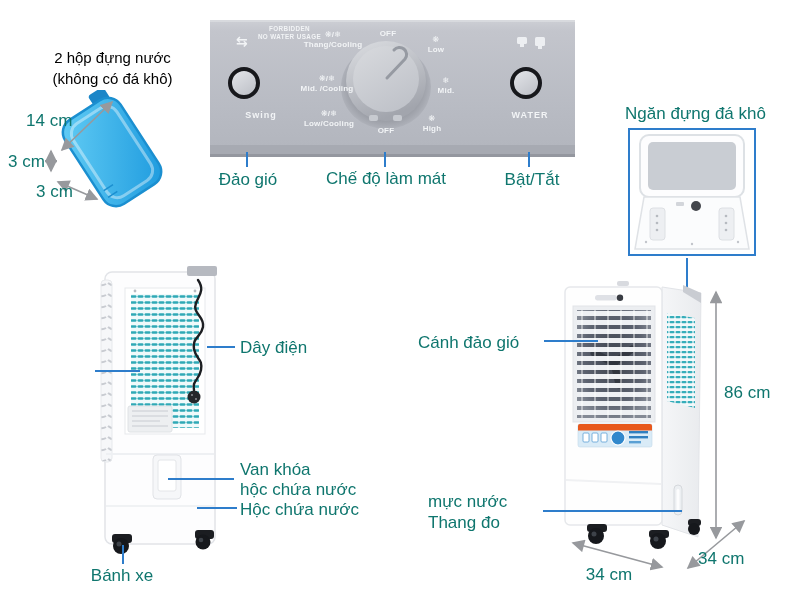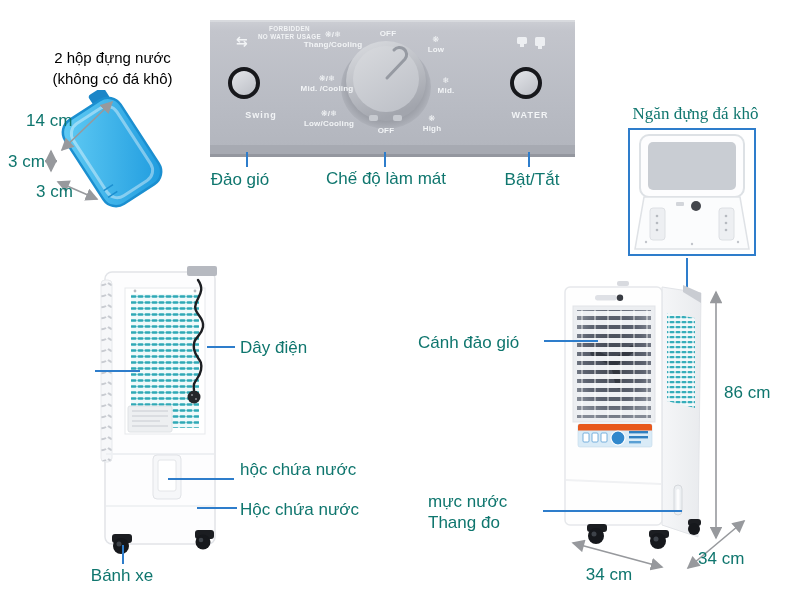--- a/index.html
+++ b/index.html
@@ -141,27 +141,27 @@
       <span class="pump-ic"></span>
       <span class="pump-ic tall"></span>
     </div>
     <div class="btn-round" style="left:300px;top:45px;"></div>
     <div class="panel-txt btn-cap c" style="left:296px;top:88px;width:48px;">WATER</div>
   </div>
 
   <div class="blue-line w2" style="left:246px;top:152px;height:15px;"></div>
   <div class="blue-line w2" style="left:384px;top:152px;height:15px;"></div>
   <div class="blue-line w2" style="left:528px;top:152px;height:15px;"></div>
-  <div class="lbl c" style="left:190px;top:169px;width:100px;">Đảo gió</div>
+  <div class="lbl c" style="left:198px;top:169px;width:100px;">Đảo gió</div>
   <div class="lbl c" style="left:321px;top:169px;width:130px;line-height:19px;">
     <div>Chế độ làm mát</div>
   </div>
   <div class="lbl c" style="left:492px;top:169px;width:80px;">Bật/Tắt</div>
 
-  <div class="lbl c" style="left:598px;top:103px;width:195px;font-family:Liberation Serif, serif;">Ngăn đựng đá khô</div>
+  <div class="lbl c" style="left:598px;top:103px;width:195px;">Ngăn đựng đá khô</div>
   <div class="comp-box">
     <svg width="124" height="124" viewBox="0 0 124 124">
       <rect x="10" y="5" width="104" height="62" rx="9" fill="#fdfdfe" stroke="#dde1e5" stroke-width="2"></rect>
       <rect x="18" y="12" width="88" height="48" rx="5" fill="#c9cdd3"></rect>
       <path d="M14,67 L110,67 L119,119 L5,119 Z" fill="#fbfcfd" stroke="#dfe2e6" stroke-width="1.5"></path>
       <rect x="20" y="78" width="15" height="32" rx="3" fill="#edeff2" stroke="#dde0e4"></rect>
       <rect x="89" y="78" width="15" height="32" rx="3" fill="#edeff2" stroke="#dde0e4"></rect>
       <circle cx="27" cy="86" r="1.3" fill="#b6bac0"></circle>
         <circle cx="27" cy="93" r="1.3" fill="#b6bac0"></circle>
         <circle cx="27" cy="100" r="1.3" fill="#b6bac0"></circle>
@@ -215,20 +215,21 @@
       <circle cx="108" cy="284" r="7.5" fill="#16181c"></circle>
         <circle cx="106" cy="282" r="2.3" fill="#3e434a"></circle>
     </g>
   </svg>
 
   <div class="blue-line h2" style="left:95px;top:370px;width:45px;"></div>
   <div class="blue-line h2" style="left:207px;top:346px;width:28px;"></div>
   <div class="lbl" style="left:240px;top:337px;">Dây điện</div>
   <div class="blue-line h2" style="left:168px;top:478px;width:66px;"></div>
   <div class="lbl" style="left:240px;top:460px;line-height:20px;">
+    <div>Van khóa</div>
     <div>hộc chứa nước</div>
   </div>
   <div class="blue-line h2" style="left:197px;top:507px;width:40px;"></div>
   <div class="lbl" style="left:240px;top:499px;">Hộc chứa nước</div>
   <div class="blue-line w2" style="left:122px;top:545px;height:19px;"></div>
   <div class="lbl c" style="left:72px;top:565px;width:100px;">Bánh xe</div>
 
   <svg class="ill" style="left:555px;top:275px;" width="160" height="290" viewBox="0 0 160 290">
     <defs>
       <pattern id="pMesh2" width="6" height="5" patternUnits="userSpaceOnUse">

